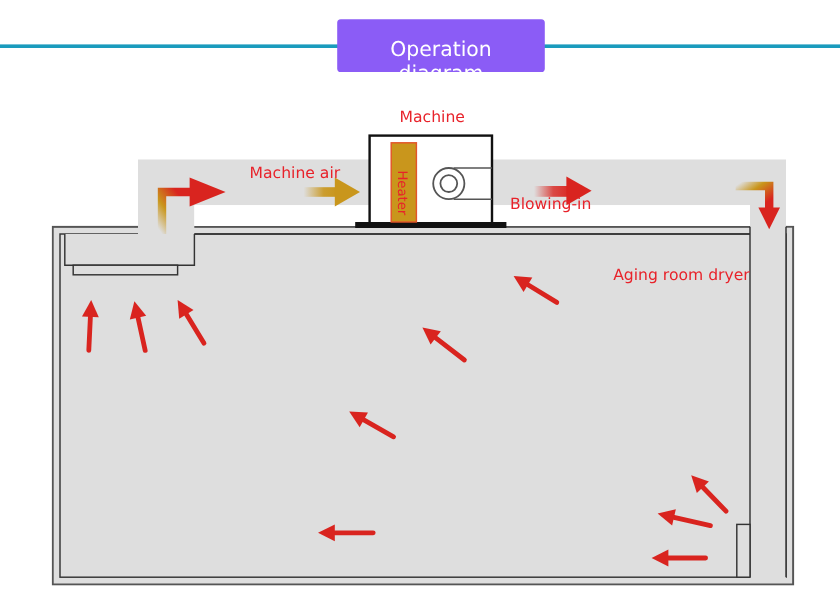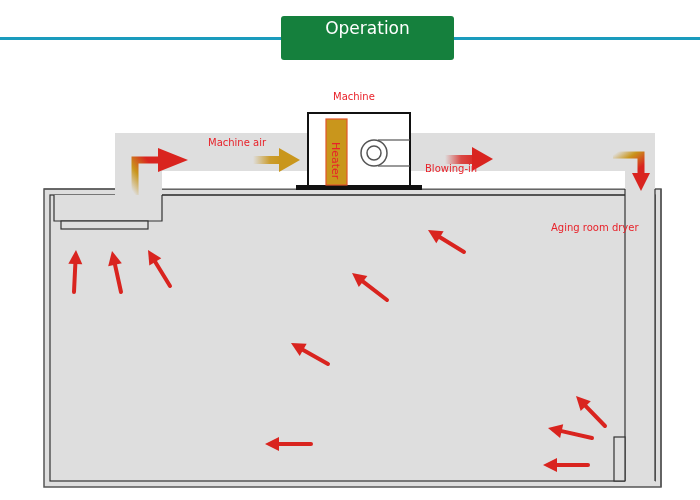--- a/index.html
+++ b/index.html
@@ -1,28 +1,29 @@
 <!DOCTYPE html>
 <html><head>
   <meta charset="utf-8">
   <style>
     html, body { margin: 0; padding: 0; background: #ffffff; }
     body { width: 700px; height: 500px; position: relative; overflow: hidden; font-family: "Liberation Sans", sans-serif; }
     .header-line { position: absolute; left: 0; right: 0; top: 37px; height: 3px; background: #1a9bbd; }
-    .title-box { position: absolute; left: 281px; top: 16px; width: 173px; height: 44px; background: #15803d; border-radius: 3px; color: #fff; text-align: center; font-family: "DejaVu Sans", sans-serif; font-size: 17px; line-height: 20px; padding-top: 2px; box-sizing: border-box; }
+    .title-box { position: absolute; left: 281px; top: 16px; width: 173px; height: 44px; background: #8b5cf6; border-radius: 3px; color: #fff; text-align: center; font-family: "DejaVu Sans", sans-serif; font-size: 17px; line-height: 20px; padding-top: 16px; box-sizing: border-box; }
     svg { position: absolute; left: 0; top: 0; }
-    .lbl { position: absolute; color: #e8222a; font-family: "DejaVu Sans", sans-serif; font-size: 10px; white-space: nowrap; }
+    .lbl { position: absolute; color: #e8222a; font-family: "DejaVu Sans", sans-serif; font-size: 13px; white-space: nowrap; }
     .heater-label { position: absolute; left: 323px; top: 136px; width: 24px; height: 50px; color: #e8222a; font-family: "DejaVu Sans", sans-serif; font-size: 11px; writing-mode: vertical-rl; text-align: center; line-height: 24px; }
   </style>
 </head>
 <body>
 
 <div class="header-line"></div>
 <div class="title-box">
   <div>Operation</div>
+  <div>diagram</div>
 </div>
 
 <svg width="700" height="500" viewBox="0 0 700 500">
   <defs>
     <linearGradient id="gRedH" x1="0" y1="0" x2="1" y2="0">
       <stop offset="0" stop-color="#d9241f" stop-opacity="0"></stop>
       <stop offset="0.5" stop-color="#d9241f" stop-opacity="0.8"></stop>
       <stop offset="1" stop-color="#d9241f"></stop>
     </linearGradient>
     <linearGradient id="gGoldH" x1="0" y1="0" x2="1" y2="0">
@@ -138,13 +139,13 @@
         <line x1="588" y1="465" x2="557" y2="465" stroke="#d9241f" stroke-width="4" stroke-linecap="round"></line>
         <polygon points="543,465,557,458,557,472" fill="#d9241f"></polygon>
       </g>
     </g>
 </svg>
 
 <div class="lbl" style="left:333px; top:91px;">Machine</div>
 <div class="heater-label">Heater</div>
 <div class="lbl" style="left:208px; top:137px;">Machine air</div>
 <div class="lbl" style="left:425px; top:131px;margin-top:32px;">Blowing-in</div>
-<div class="lbl" style="left:511px; top:222px;margin-left:40px;">Aging room dryer</div>
+<div class="lbl" style="left:511px; top:222px;">Aging room dryer</div>
 
 </body></html>

